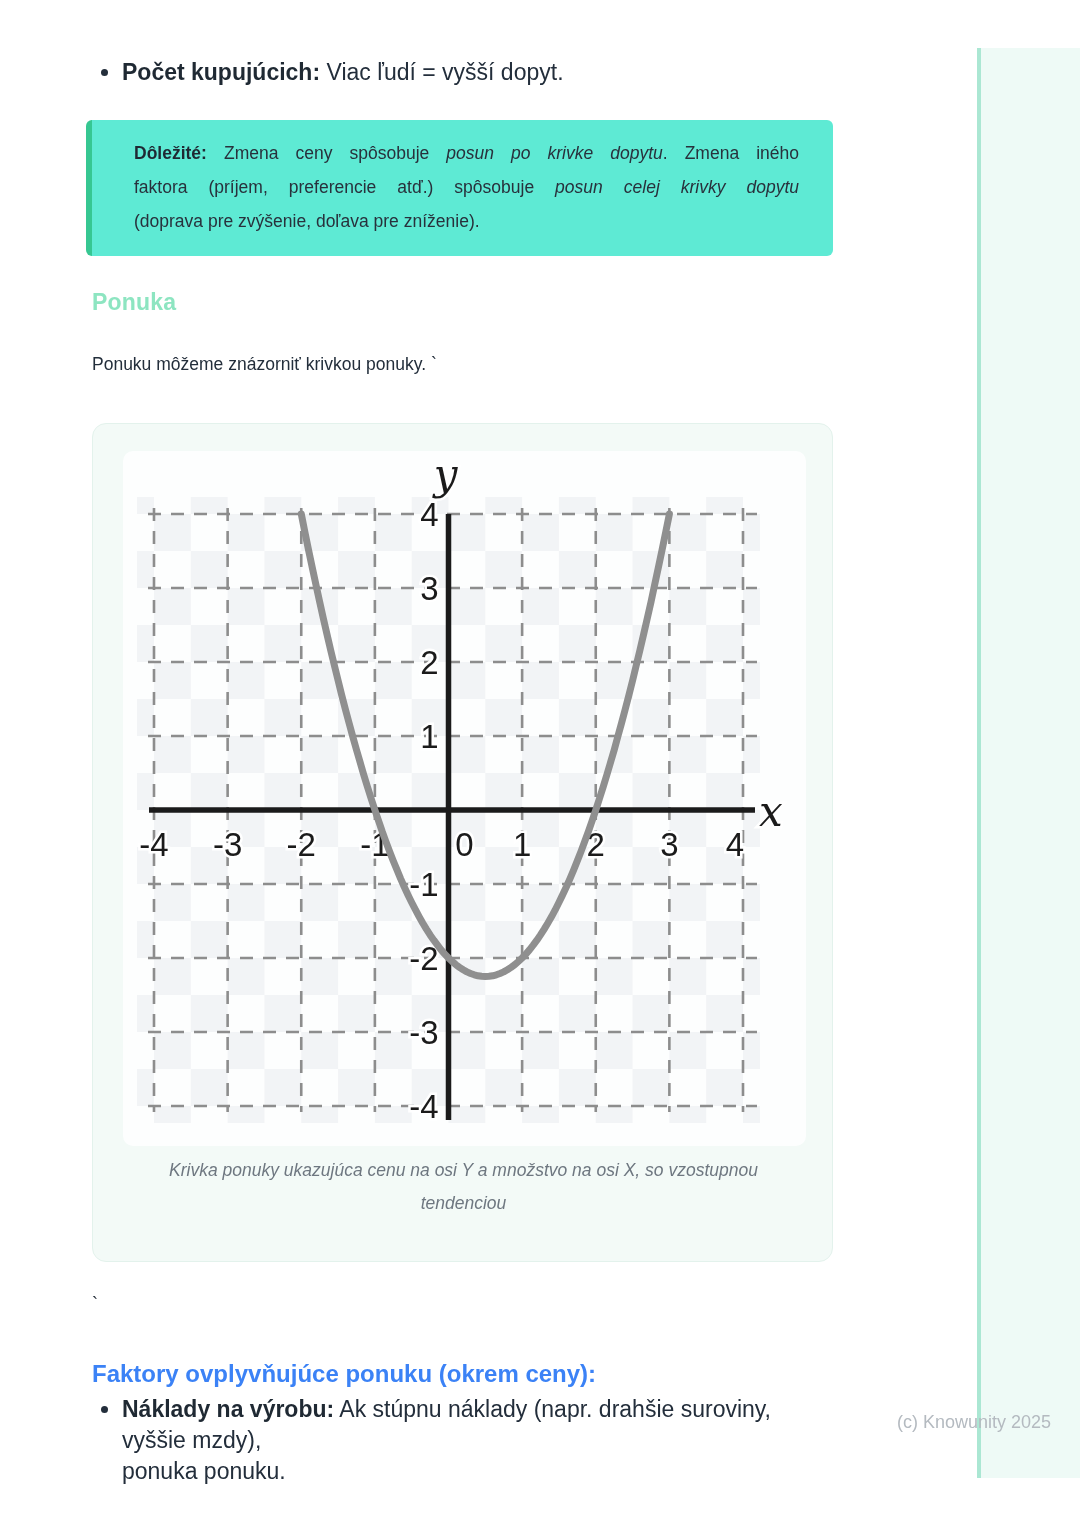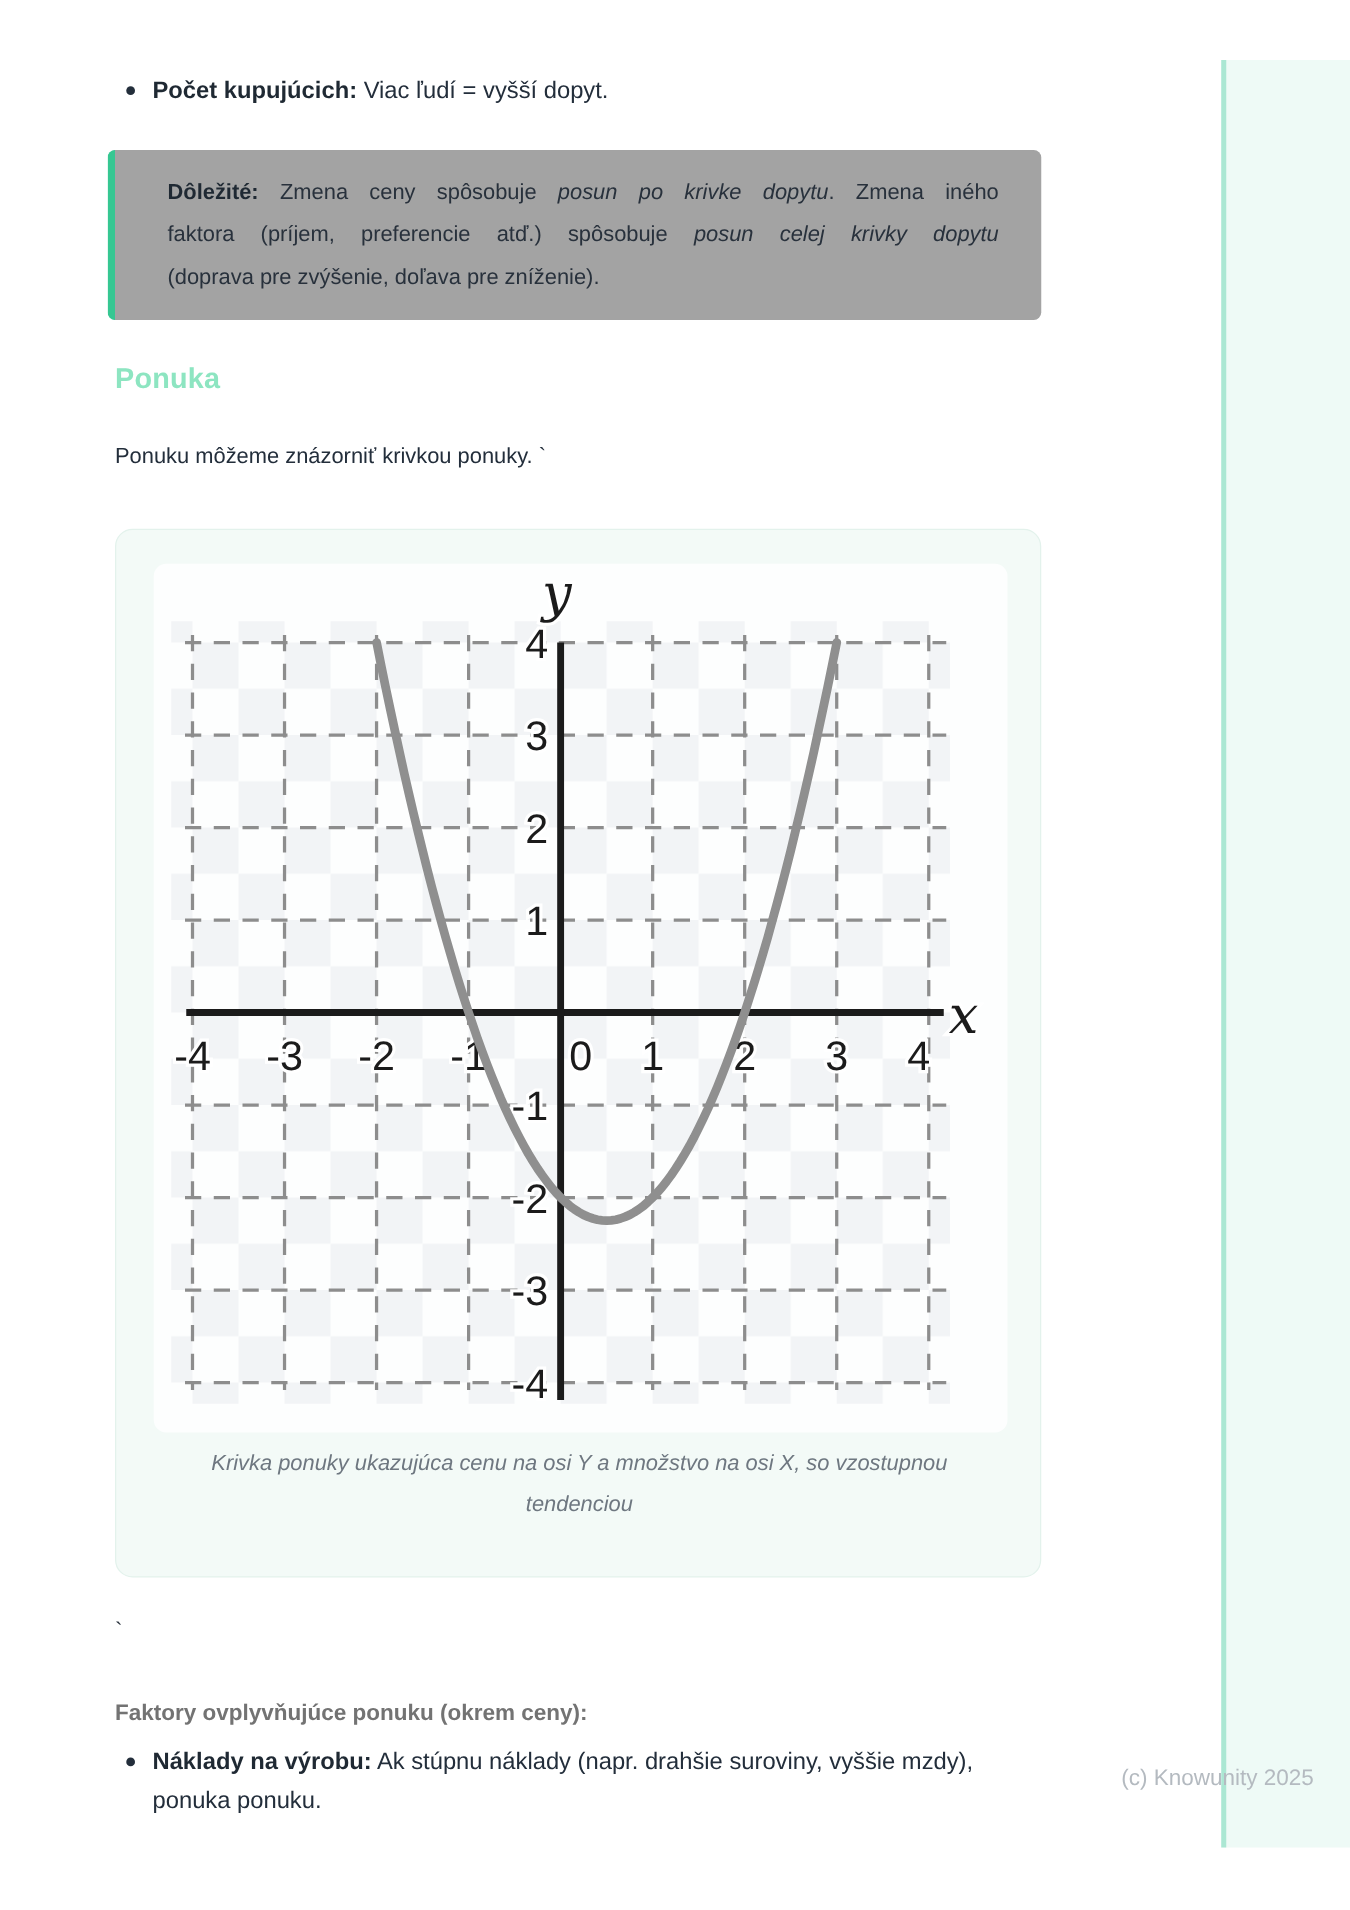--- a/index.html
+++ b/index.html
@@ -10,31 +10,31 @@
     color:#232e3b;
   }
   .abs{position:absolute;}
   
   .side-strip{
     left:977px;top:48px;width:103px;height:1430px;
     background:#eefaf6;border-left:4px solid #abe7d3;box-sizing:border-box;
     z-index:1;
   }
   
-  .bullet{left:92px;width:748px;font-size:19px;line-height:31px;}
+  .bullet{left:92px;width:748px;font-size:23px;line-height:31px;}
   .bullet .dot{
     position:absolute;left:9px;top:12px;width:7px;height:7px;border-radius:50%;
     background:#232e3b;
   }
   .bullet .btxt{display:block;padding-left:30px;}
   b{font-weight:700;color:#1f2933;}
   
   .callout{
     left:86px;top:120px;width:747px;height:136px;box-sizing:border-box;
-    background:#a3a3a3;border-left:6px solid #36c792;border-radius:6px;
+    background:#5eead4;border-left:6px solid #36c792;border-radius:6px;
     padding:16px 34px 0 42px;
     font-size:17.5px;line-height:34px;color:#28313c;
   }
   .callout .jline{text-align:justify;text-align-last:justify;}
   .callout .lline{text-align:left;}
   .callout i, .cap i{font-style:italic;}
   
   .h-ponuka{
     left:92px;top:289px;font-size:23px;font-weight:700;color:#8de5c1;letter-spacing:.2px;
   }
@@ -47,21 +47,21 @@
   .chart-panel{
     position:absolute;left:30px;top:27px;width:683px;height:695px;
     background:#fdfefe;border-radius:10px;
   }
   .cap{
     position:absolute;left:0;top:730px;width:741px;text-align:center;
     color:#6e7780;font-style:italic;font-size:17.5px;line-height:33px;
   }
   .cap .inner{display:inline-block;max-width:660px;}
   .tick{left:92px;top:1294px;font-size:18px;color:#28313c;}
-  .subhead{left:92px;top:1360px;font-size:18px;font-weight:700;color:#737373;}
+  .subhead{left:92px;top:1360px;font-size:24px;font-weight:700;color:#3b82f6;}
   .bullet2{top:1394px;}
   .copyright{
     left:860px;top:1412px;width:160px;text-align:left;
     font-size:18px;color:#b4bac0;z-index:2;left:897px;
   }
   svg text{font-family:"Liberation Sans", sans-serif;}
   .axname{font-family:"DejaVu Serif", serif;font-style:italic;}
 </style>
 </head>
 <body>

